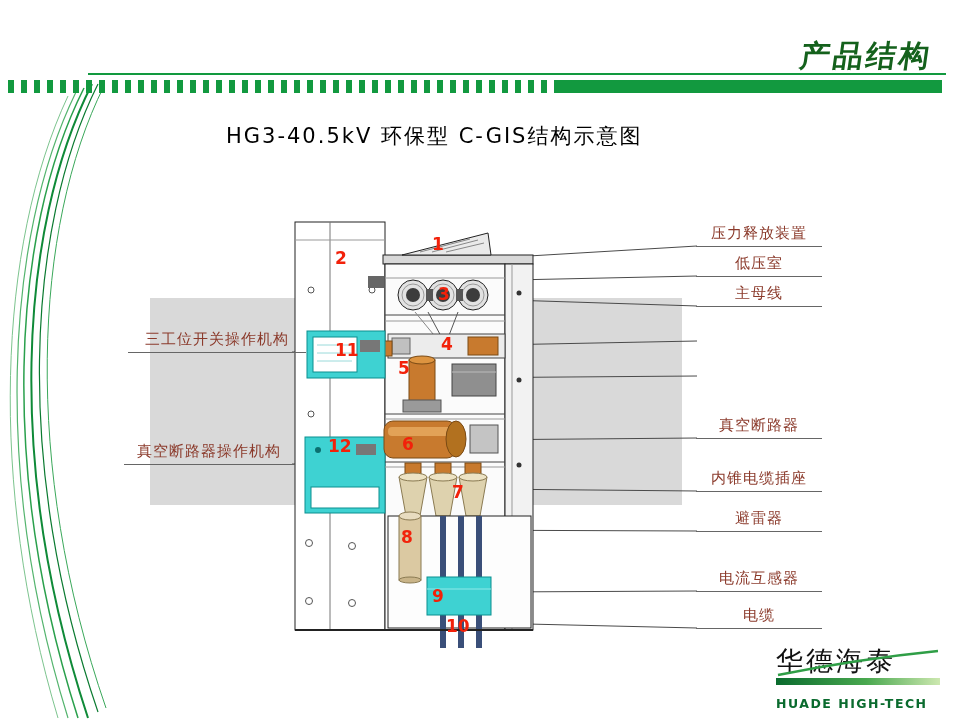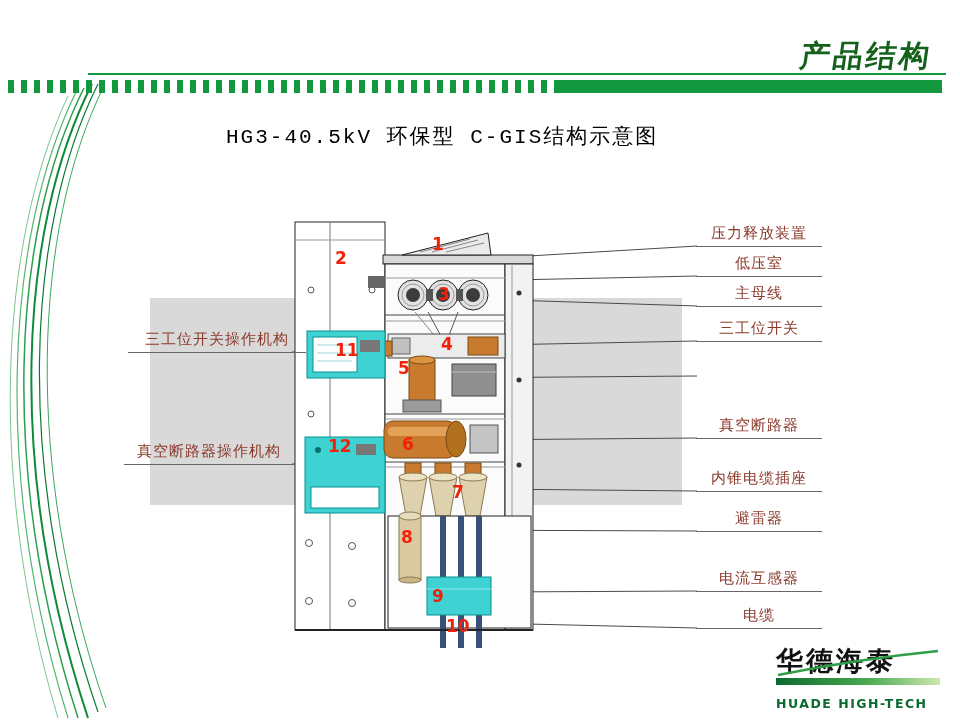--- a/index.html
+++ b/index.html
@@ -15,39 +15,39 @@
   }
   .rule-line{position:absolute;left:88px;top:73px;width:858px;height:2px;background:#12993f;z-index:3;}
   .dash-row{
     position:absolute;left:8px;top:80px;width:546px;height:13px;z-index:3;
     background:repeating-linear-gradient(90deg,#12993f 0 6px,transparent 6px 13px);
   }
   .solid-bar{position:absolute;left:554px;top:80px;width:388px;height:13px;background:#12993f;z-index:3;}
   
   .diagram-title{
     position:absolute;left:226px;top:122px;font-size:21px;color:#000;
-    letter-spacing:2px;font-weight:500;z-index:4;white-space:nowrap;font-family:Liberation Mono, monospace;
+    letter-spacing:2px;font-weight:500;z-index:4;white-space:nowrap;
   }
   
   .swoosh-svg{position:absolute;left:0;top:0;z-index:1;}
   .diagram-svg{position:absolute;left:0;top:0;z-index:2;}
   
   .mk{position:absolute;color:#f2210a;font-size:17px;font-weight:600;line-height:1;z-index:6;}
   
   .rl{
     position:absolute;left:696px;width:126px;height:24px;line-height:22px;text-align:center;
     font-size:15px;color:#8b3a2b;border-bottom:1px solid #666;letter-spacing:1px;z-index:5;white-space:nowrap;
   }
   .ll{
     position:absolute;height:24px;line-height:22px;text-align:center;font-size:15px;
     color:#8b3a2b;border-bottom:1px solid #666;letter-spacing:1px;z-index:5;white-space:nowrap;
   }
   
   .logo{position:absolute;left:776px;top:645px;width:164px;z-index:5;}
-  .logo-cn{font-size:27px;font-weight:bold;color:#111;letter-spacing:3px;line-height:1.15;white-space:nowrap;}
+  .logo-cn{font-size:27px;font-weight:normal;color:#111;letter-spacing:3px;line-height:1.15;white-space:nowrap;}
   .logo-swoosh{position:absolute;left:0;top:0;width:164px;height:34px;}
   .logo-bar{margin-top:2px;height:7px;background:linear-gradient(90deg,#0a6b2e,#49a84f 55%,#cde8b0);}
   .logo-en{margin-top:11px;font-size:12.5px;font-weight:bold;color:#0a6b2e;letter-spacing:1.5px;white-space:nowrap;}
 </style>
 </head>
 <body>
 
 <div class="slide">
 
   <svg class="swoosh-svg" width="960" height="720">
@@ -224,21 +224,20 @@
   <span class="mk" style="left:452px;top:484px">7</span>
   <span class="mk" style="left:401px;top:529px">8</span>
   <span class="mk" style="left:432px;top:588px">9</span>
   <span class="mk" style="left:446px;top:618px">10</span>
   <span class="mk" style="left:335px;top:342px">11</span>
   <span class="mk" style="left:328px;top:438px">12</span>
 
   <div class="rl" style="top:222px">压力释放装置</div>
   <div class="rl" style="top:252px">低压室</div>
   <div class="rl" style="top:282px">主母线</div>
-  <div class="rl" style="top:317px">三工位开关</div>
   <div class="rl" style="top:467px">内锥电缆插座</div>
   <div class="rl" style="top:414px">真空断路器</div>
   <div class="rl" style="top:507px">避雷器</div>
   <div class="rl" style="top:567px">电流互感器</div>
   <div class="rl" style="top:604px">电缆</div>
 
   <div class="ll" style="left:128px;top:328px;width:178px">三工位开关操作机构</div>
   <div class="ll" style="left:124px;top:440px;width:170px">真空断路器操作机构</div>
 
   <div class="logo">

